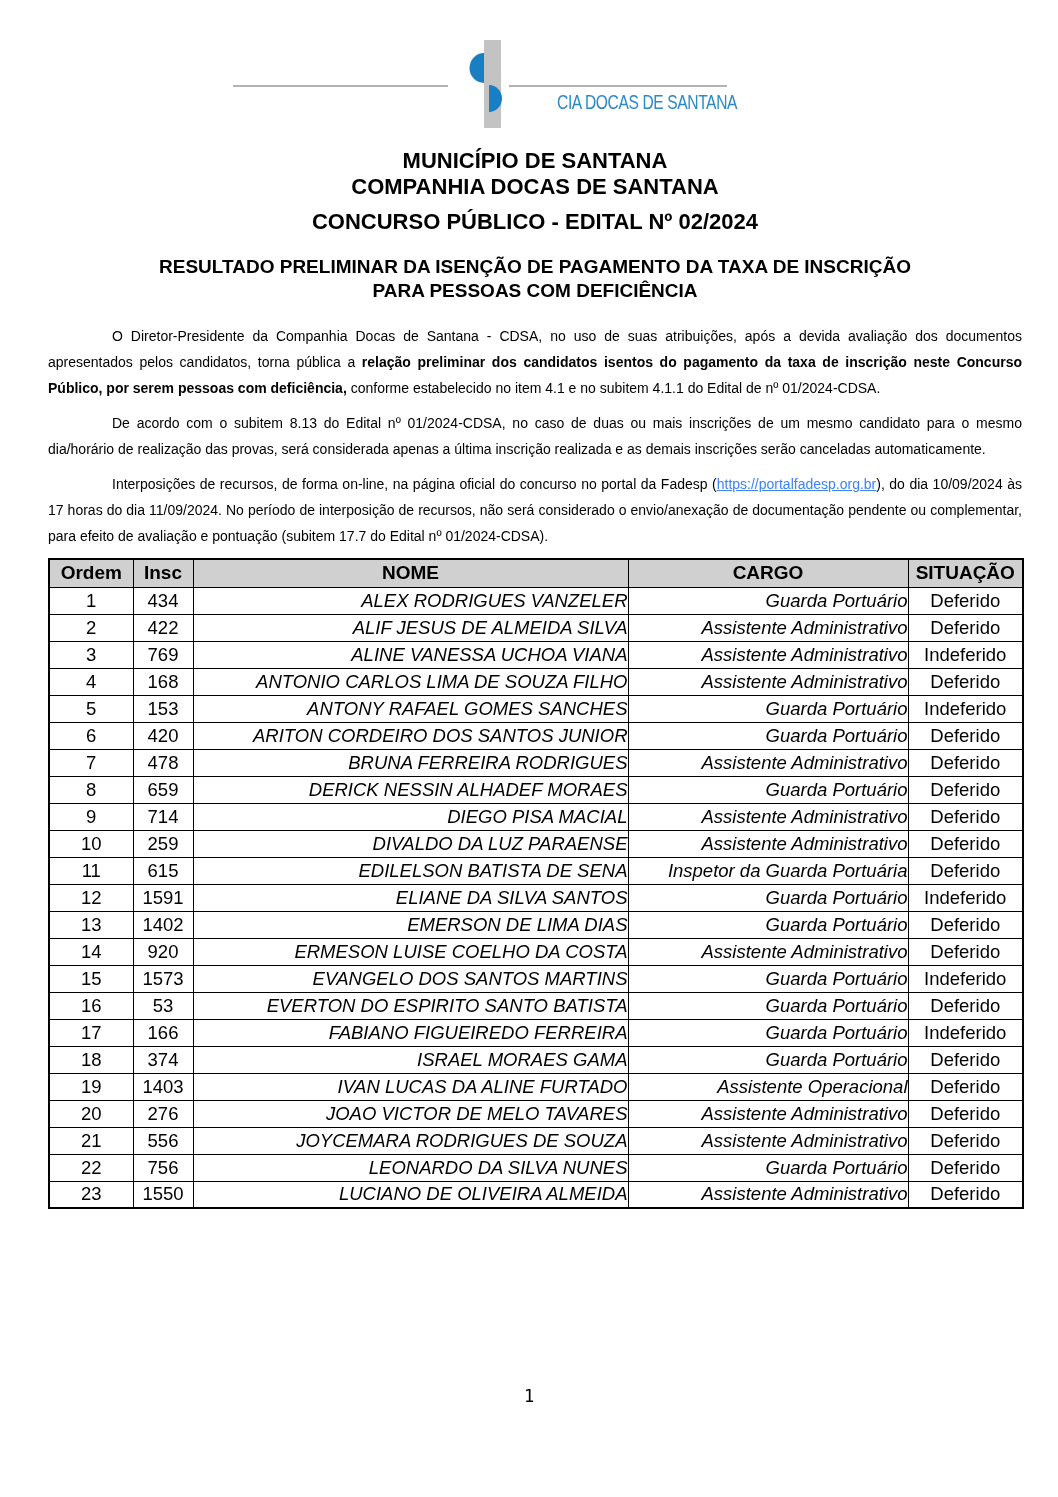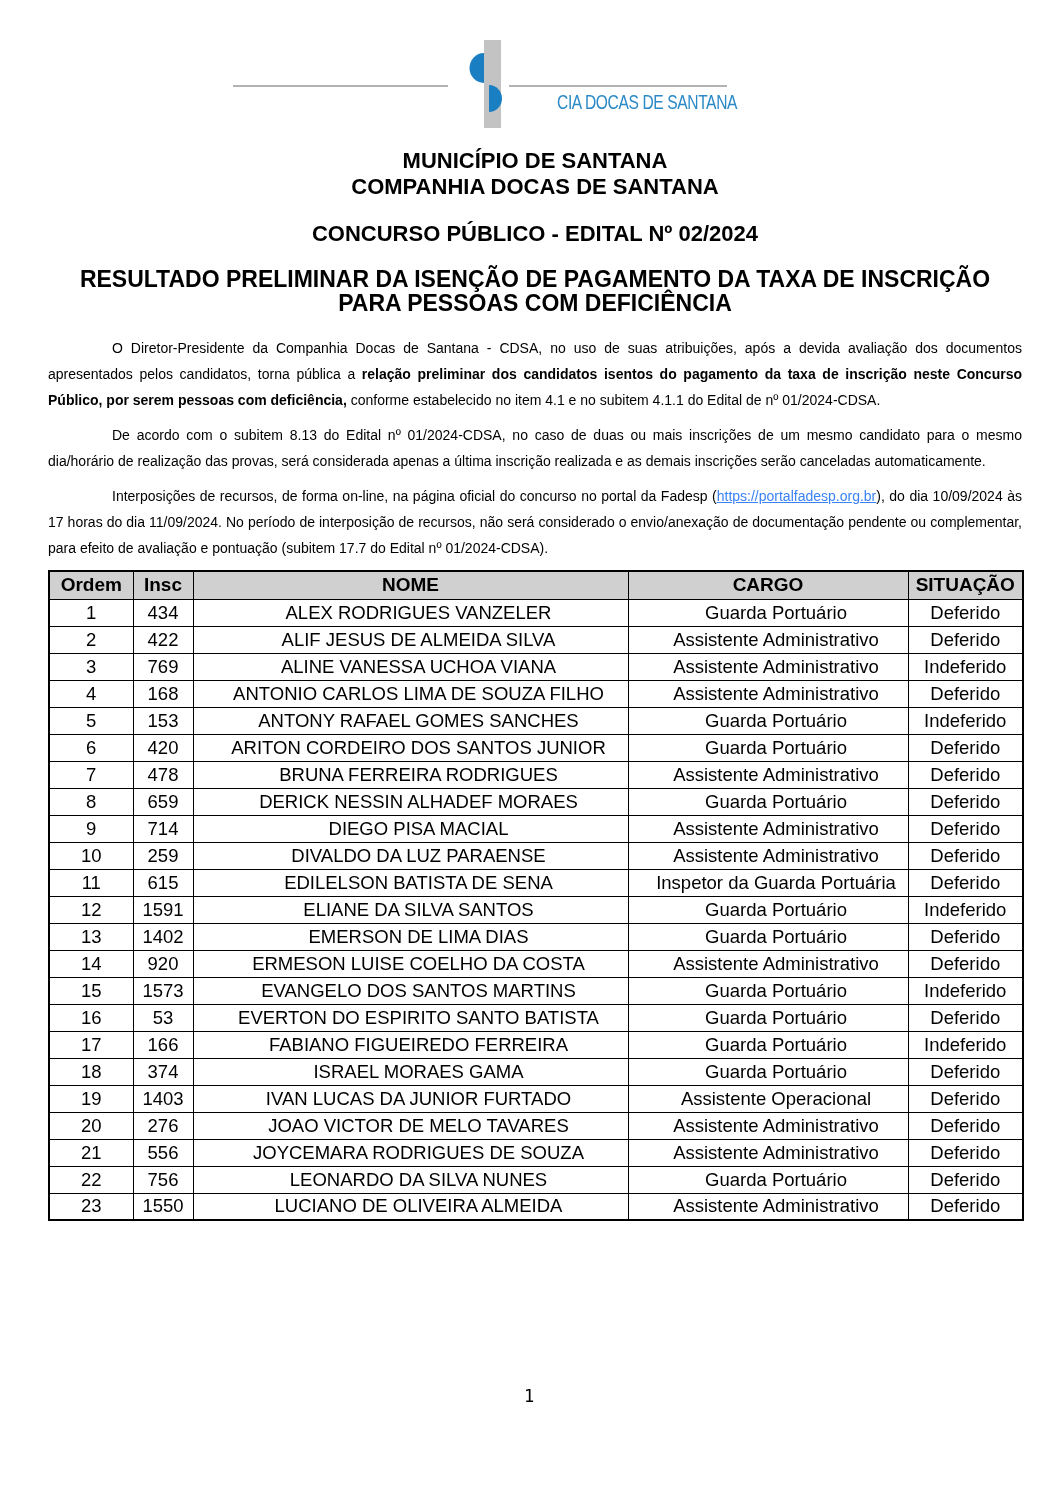--- a/index.html
+++ b/index.html
@@ -24,22 +24,22 @@
   .logo-text {
     position: absolute; left: 557px; top: 91px;
     font-size: 20px; color: #2b8ac6; white-space: nowrap;
     transform: scaleX(0.78); transform-origin: left center;
     letter-spacing: -0.5px;
   }
 
   
   .content { position: absolute; top: 148px; left: 48px; width: 974px; }
   .org-line { text-align: center; font-weight: bold; font-size: 22px; line-height: 26px; }
-  .edital-title { text-align: center; font-weight: bold; font-size: 22px; line-height: 26px; margin-top: 21px; }
-  .subtitle { text-align: center; font-weight: bold; font-size: 23px; line-height: 24px; }
+  .edital-title { text-align: center; font-weight: bold; font-size: 22px; line-height: 26px; margin-top: 9px; }
+  .subtitle { text-align: center; font-weight: bold; font-size: 19px; line-height: 24px; }
   .subtitle-wrap { margin-top: 20px; }
 
   .body-text { margin-top: 20px; }
   .body-text p {
     font-size: 14px; line-height: 26px;
     text-align: justify; text-indent: 64px;
     margin-bottom: 9px;
   }
   .body-text a { color: #3b82f6; text-decoration: underline; }
 
@@ -58,21 +58,21 @@
   table.results { border: 2px solid #000000; }
   table.results th {
     background: #d0d0d0;
     font-weight: bold; font-size: 19px;
     height: 28px; text-align: center; vertical-align: middle;
   }
   table.results td {
     font-size: 18.5px; height: 27px; vertical-align: middle;
   }
   .c-ordem, .c-insc, .c-sit { text-align: center; }
-  .c-nome, .c-cargo { text-align: center; padding-left: 16px; }
+  .c-nome, .c-cargo { text-align: right; padding-left: 16px; font-style: italic; }
   col.w-ordem { width: 84px; }
   col.w-insc  { width: 60px; }
   col.w-nome  { width: 435px; }
   col.w-cargo { width: 280px; }
   col.w-sit   { width: 115px; }
 
   
   .footer {
     position: absolute; top: 1386px; left: 0; width: 100%;
     text-align: center;
@@ -272,21 +272,21 @@
     <td class="c-ordem">18</td>
     <td class="c-insc">374</td>
     <td class="c-nome">ISRAEL MORAES GAMA</td>
     <td class="c-cargo">Guarda Portuário</td>
     <td class="c-sit">Deferido</td>
   </tr>
 
   <tr>
     <td class="c-ordem">19</td>
     <td class="c-insc">1403</td>
-    <td class="c-nome">IVAN LUCAS DA JUNIOR FURTADO</td>
+    <td class="c-nome">IVAN LUCAS DA ALINE FURTADO</td>
     <td class="c-cargo">Assistente Operacional</td>
     <td class="c-sit">Deferido</td>
   </tr>
 
   <tr>
     <td class="c-ordem">20</td>
     <td class="c-insc">276</td>
     <td class="c-nome">JOAO VICTOR DE MELO TAVARES</td>
     <td class="c-cargo">Assistente Administrativo</td>
     <td class="c-sit">Deferido</td>

